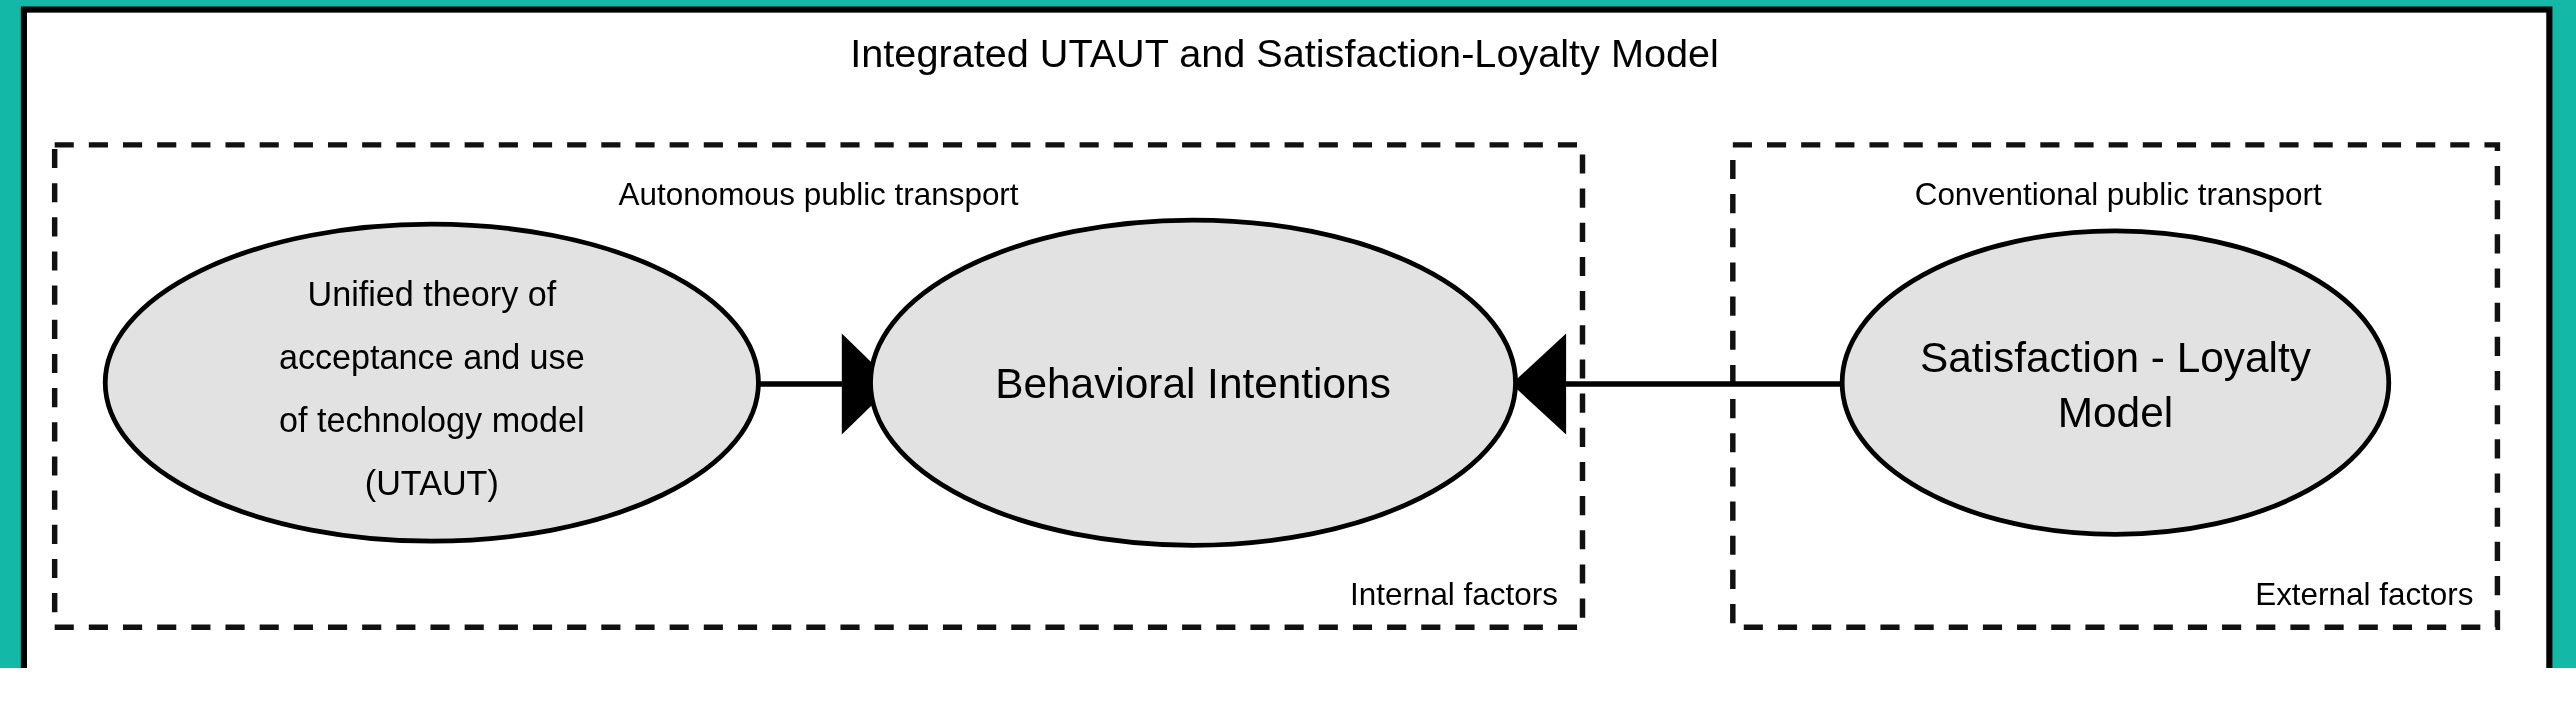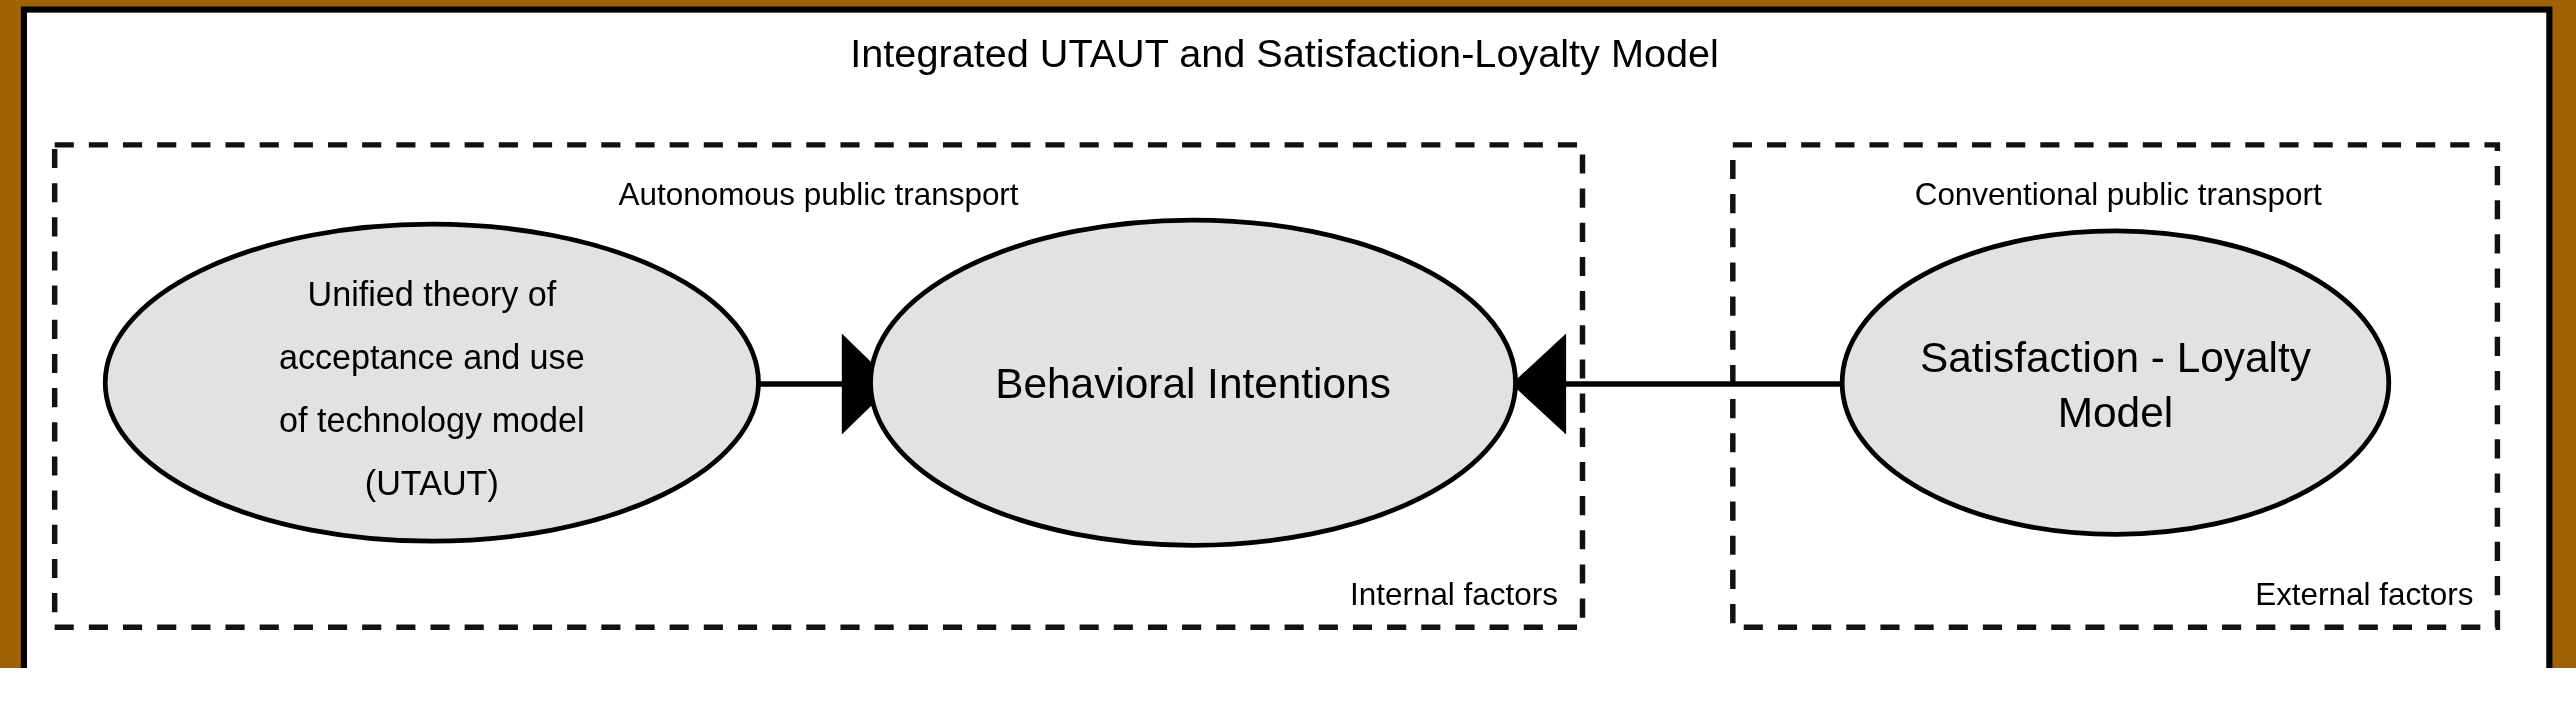--- a/index.html
+++ b/index.html
@@ -7,21 +7,21 @@
     padding: 0;
     background: #ffffff;
   }
   body {
     font-family: "Liberation Sans", sans-serif;
   }
   #stage {
     position: relative;
     width: 2576px;
     height: 668px;
-    background: #a16207;
+    background: #14b8a6;
     overflow: hidden;
   }
   #diagram-svg {
     position: absolute;
     left: 0;
     top: 0;
     width: 2576px;
     height: 712px;
   }
   .outer-frame {

